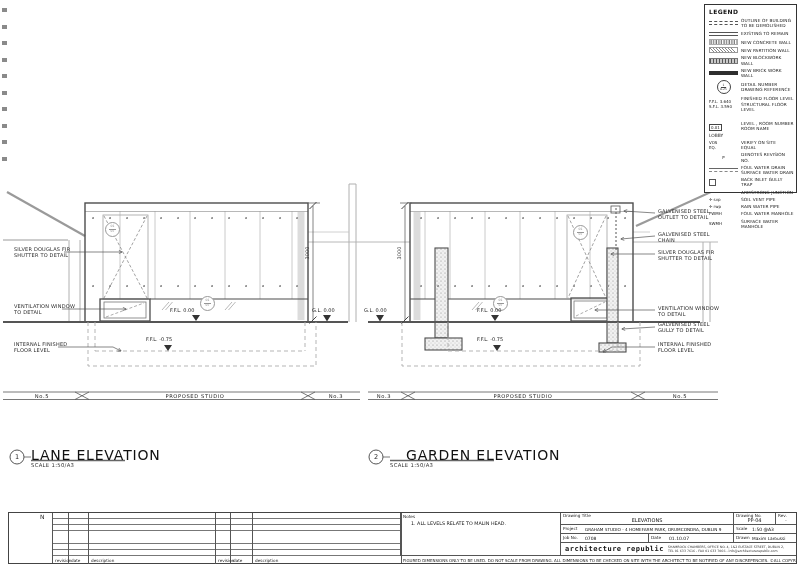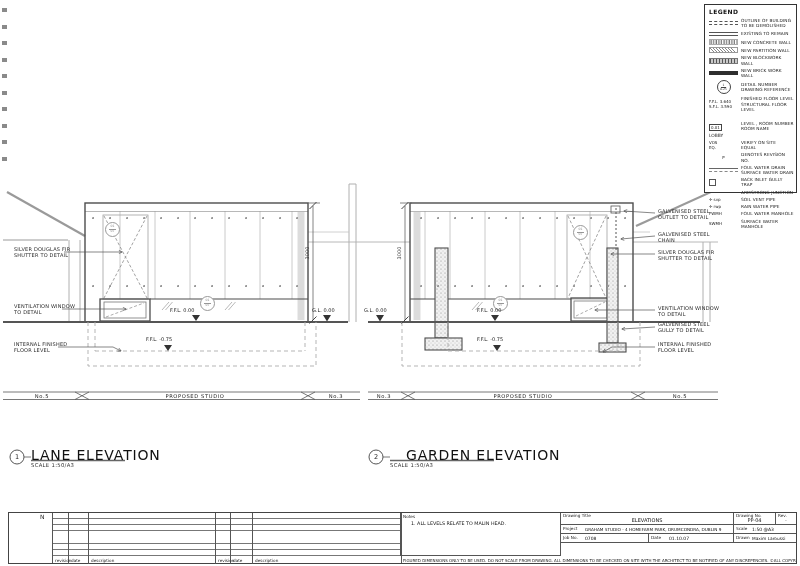--- a/index.html
+++ b/index.html
@@ -433,17 +433,22 @@
     </div>
     <div class="tb" style="left:640px;top:21px;width:85px;height:9px;border-right:1px solid #555;border-bottom:1px solid #555;">
       <span class="tb-lab" style="float:left;">Date</span>
       <span style="font-size:4.5px;color:#111;display:block;padding:1.5px 0 0 20px;">01.10.07</span>
     </div>
     <div class="tb" style="left:725px;top:21px;width:62px;height:9px;border-bottom:1px solid #555;">
       <span class="tb-lab" style="float:left;">Drawn</span>
       <span style="font-size:4.3px;color:#111;display:block;padding:1.5px 0 0 18px;">Maxim Laroussi</span>
     </div>
 
+    <div class="tb" style="left:552px;top:30px;width:235px;height:13px;border-bottom:1px solid #555;display:flex;align-items:center;gap:4px;padding-left:4px;">
+      <span id="firm">architecture republic</span>
+      <span id="addr">SHAMROCK CHAMBERS, OFFICE NO. 4, 1&amp;2 EUSTACE STREET, DUBLIN 2,
+TEL 01 633 7616 - FAX 01 633 7066 - info@architecturerepublic.com</span>
+    </div>
 
     <div id="disclaimer">FIGURED DIMENSIONS ONLY TO BE USED. DO NOT SCALE FROM DRAWING. ALL DIMENSIONS TO BE CHECKED ON SITE WITH THE ARCHITECT TO BE NOTIFIED OF ANY DISCREPENCIES. ©ALL COPYRIGHT RESERVED</div>
   </div>
 
 </div>
 
 </body></html>

